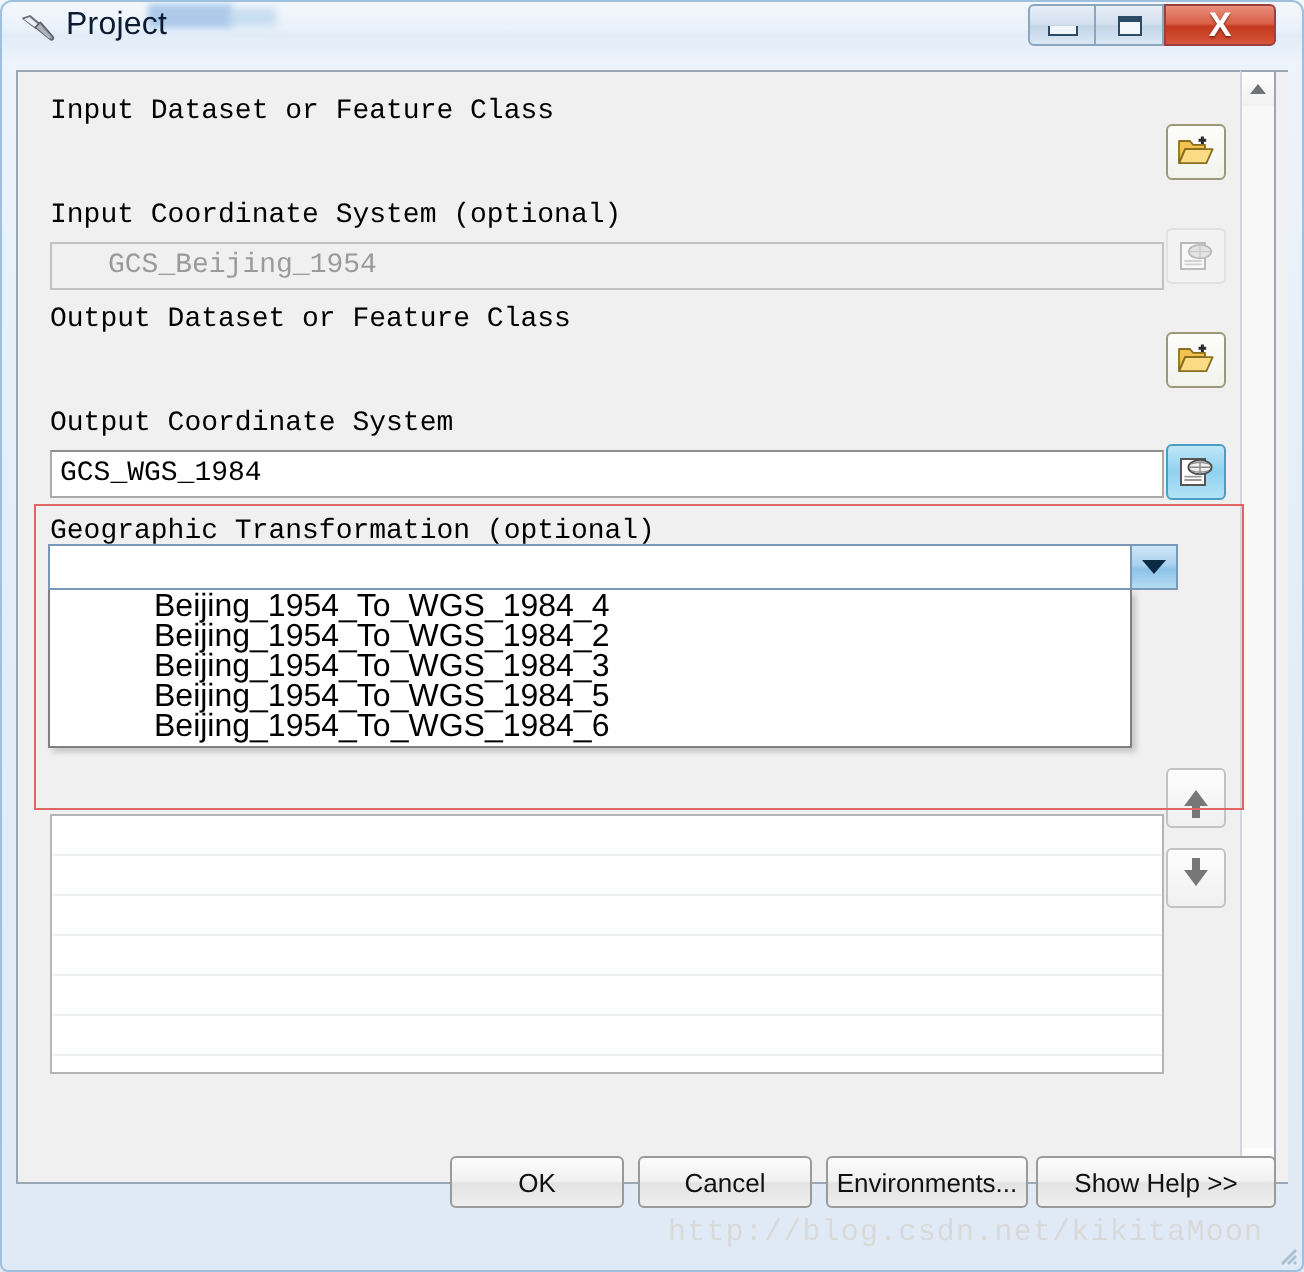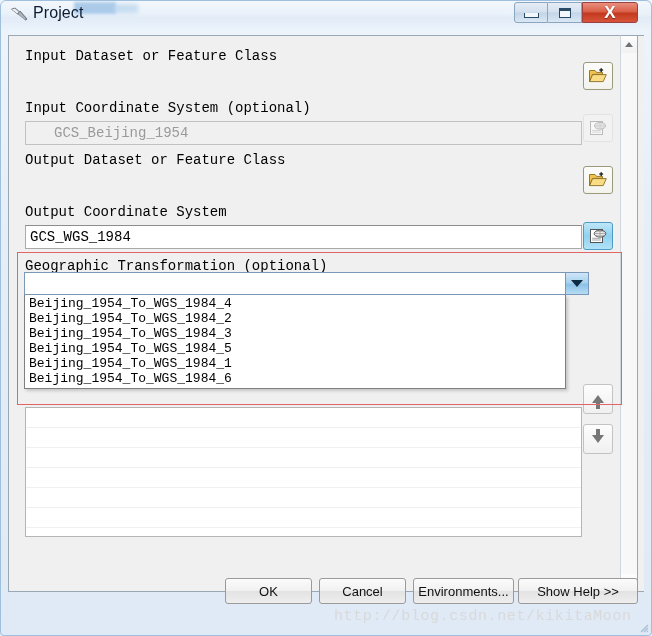--- a/index.html
+++ b/index.html
@@ -339,27 +339,28 @@
     width: 542px;
     box-sizing: border-box;
     background: #ffffff;
     border: 1px solid #7f7f7f;
     border-top: none;
     z-index: 30;
     box-shadow: 2px 2px 3px rgba(0,0,0,0.18);
     padding: 1px 0 2px 0;
   }
   .geo-option {
-    font-family: Liberation Mono, monospace;
-    font-size: 13px;
+    font-family: Liberation Sans, sans-serif;
+    font-size: 16px;
     color: #000000;
     line-height: 15px;
     height: 15px;
     padding: 0 0 0 4px;
     white-space: nowrap;
+    margin-left: 48px;
   }
 
   
   .listbox {
     position: absolute;
     box-sizing: border-box;
     background: #ffffff;
     border: 1px solid #b5b5b5;
     overflow: hidden;
   }
@@ -476,21 +477,20 @@
     <div id="geo-combo-btn">
       <span class="tri"></span>
     </div>
   </div>
 
   <div id="geo-dropdown">
     <div class="geo-option">Beijing_1954_To_WGS_1984_4</div>
     <div class="geo-option">Beijing_1954_To_WGS_1984_2</div>
     <div class="geo-option">Beijing_1954_To_WGS_1984_3</div>
     <div class="geo-option">Beijing_1954_To_WGS_1984_5</div>
-    <div class="geo-option">Beijing_1954_To_WGS_1984_1</div>
     <div class="geo-option">Beijing_1954_To_WGS_1984_6</div>
   </div>
 
   <div id="red-box"></div>
 
   <div class="side-btn" style="top:62px;">
     <svg width="20" height="18" viewBox="0 0 20 18">
       <path d="M1.5 14.5 L1.5 3.5 L7 3.5 L8.6 5.4 L14.5 5.4 L14.5 7.4 L4.6 7.4 L1.5 14.5 Z" fill="#f2c14e" stroke="#8a6d1f" stroke-width="0.9" stroke-linejoin="round"></path>
       <path d="M4.6 7.6 L18.3 7.6 L15.2 14.6 L1.6 14.6 Z" fill="#fbdc86" stroke="#8a6d1f" stroke-width="0.9" stroke-linejoin="round"></path>
       <path d="M13.2 1.2 L13.2 5.0 M11.3 3.1 L15.1 3.1" stroke="#2a2a2a" stroke-width="1.5"></path>

